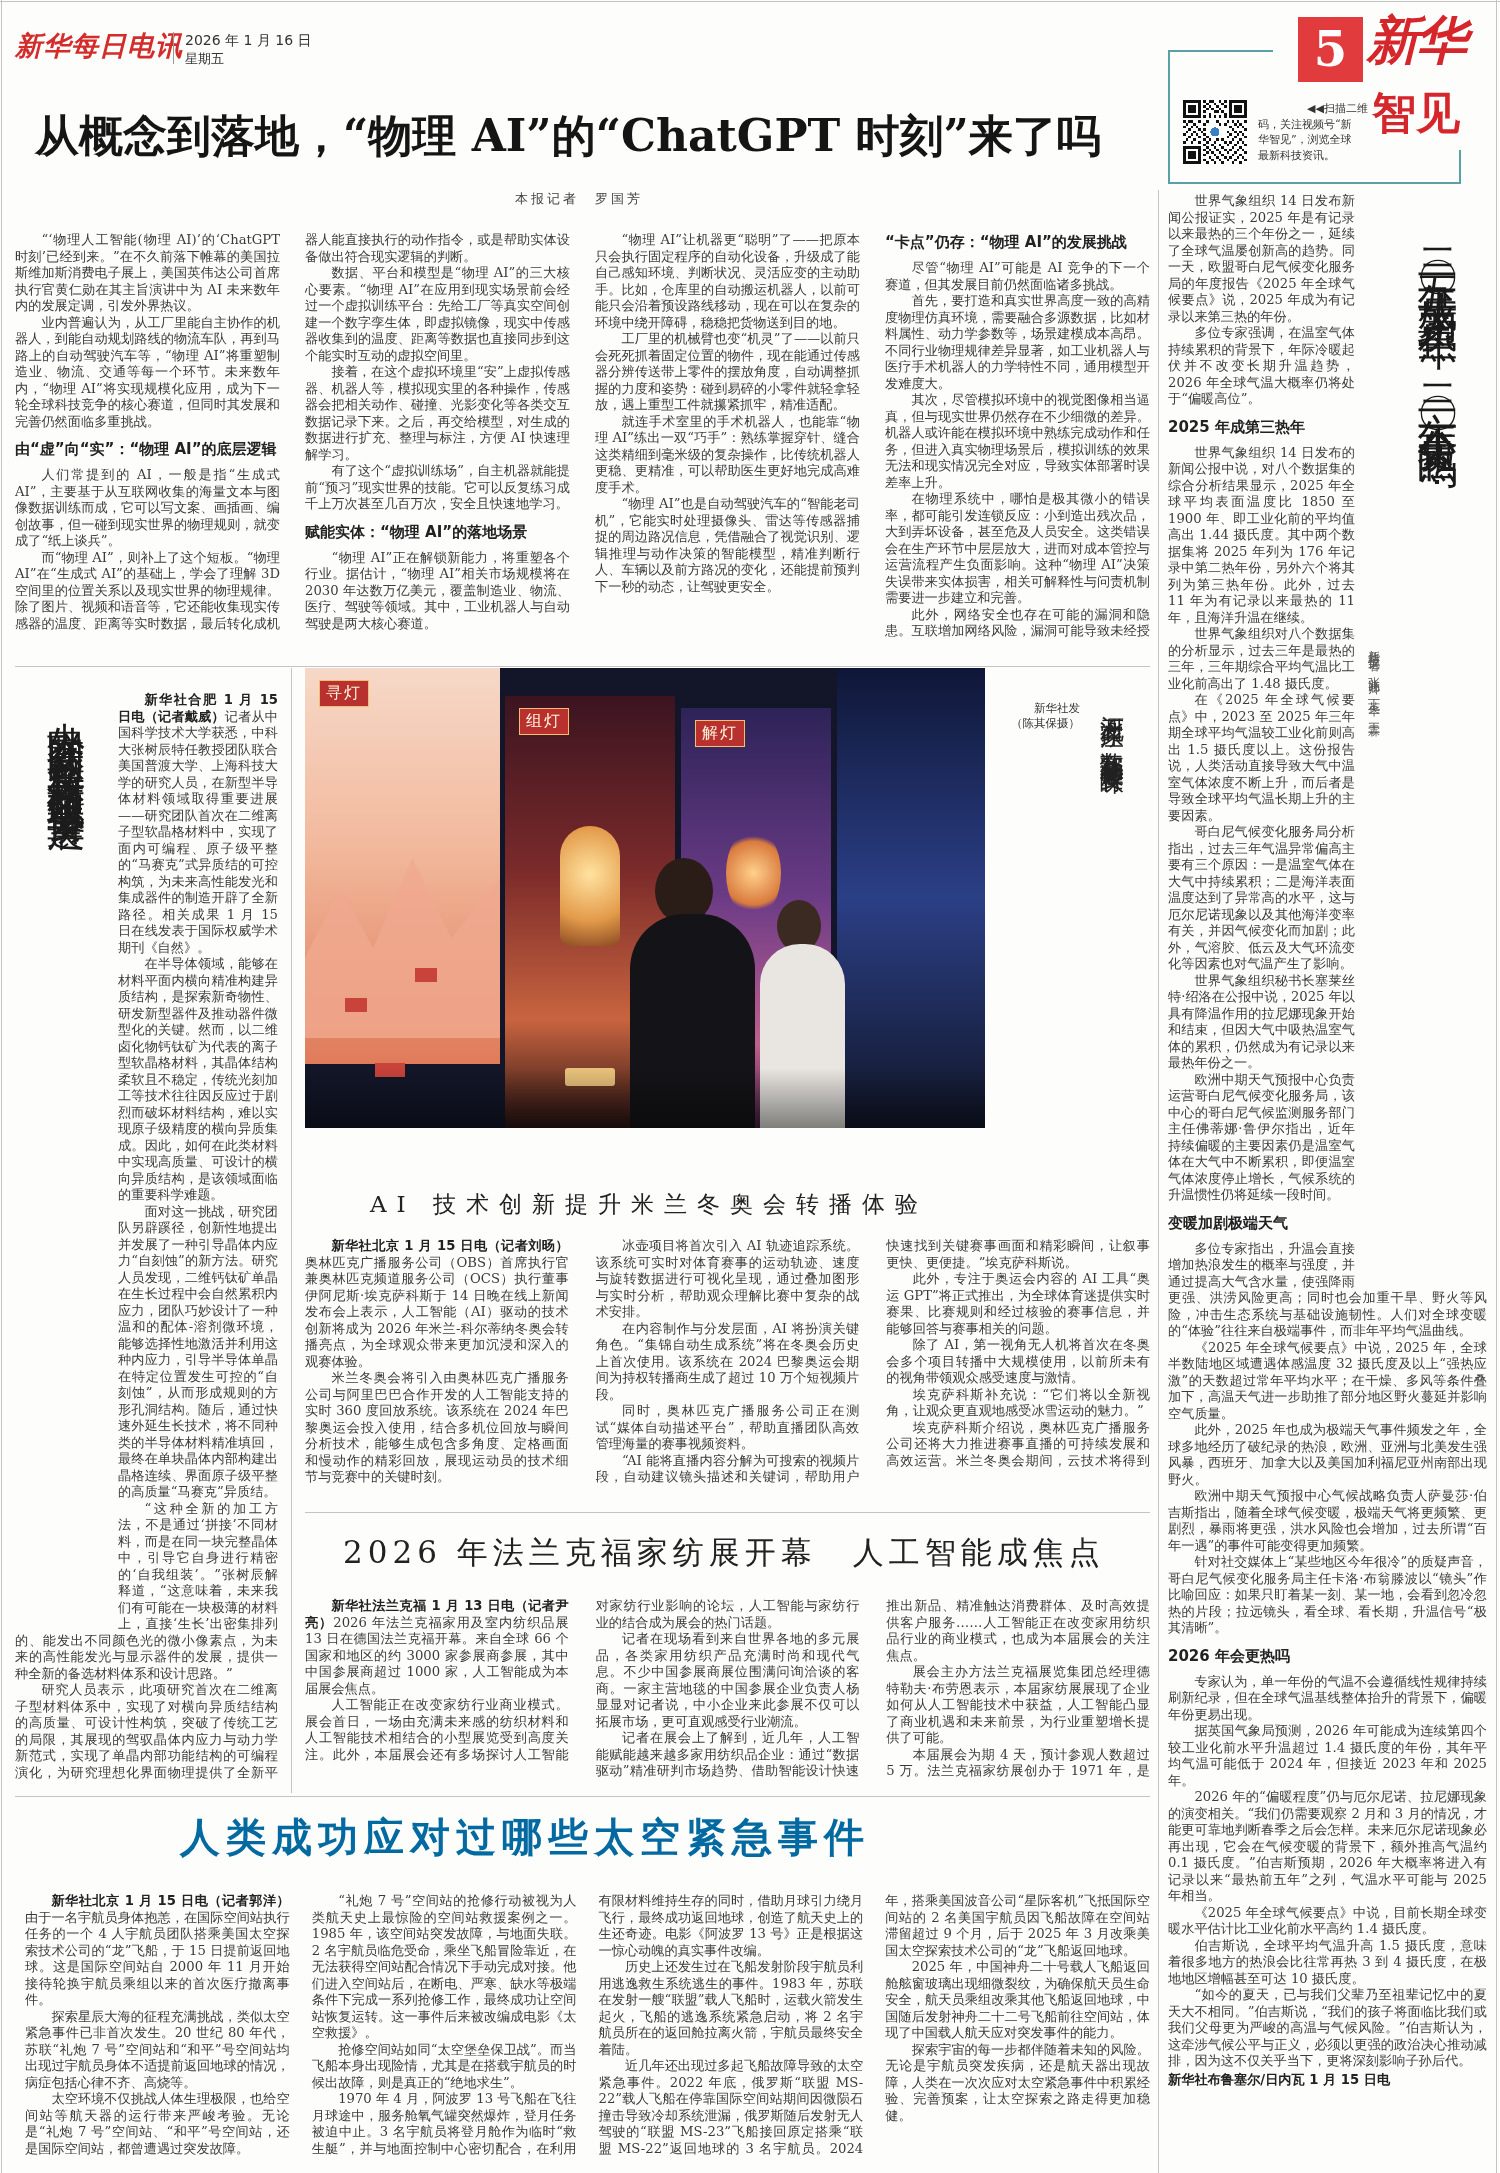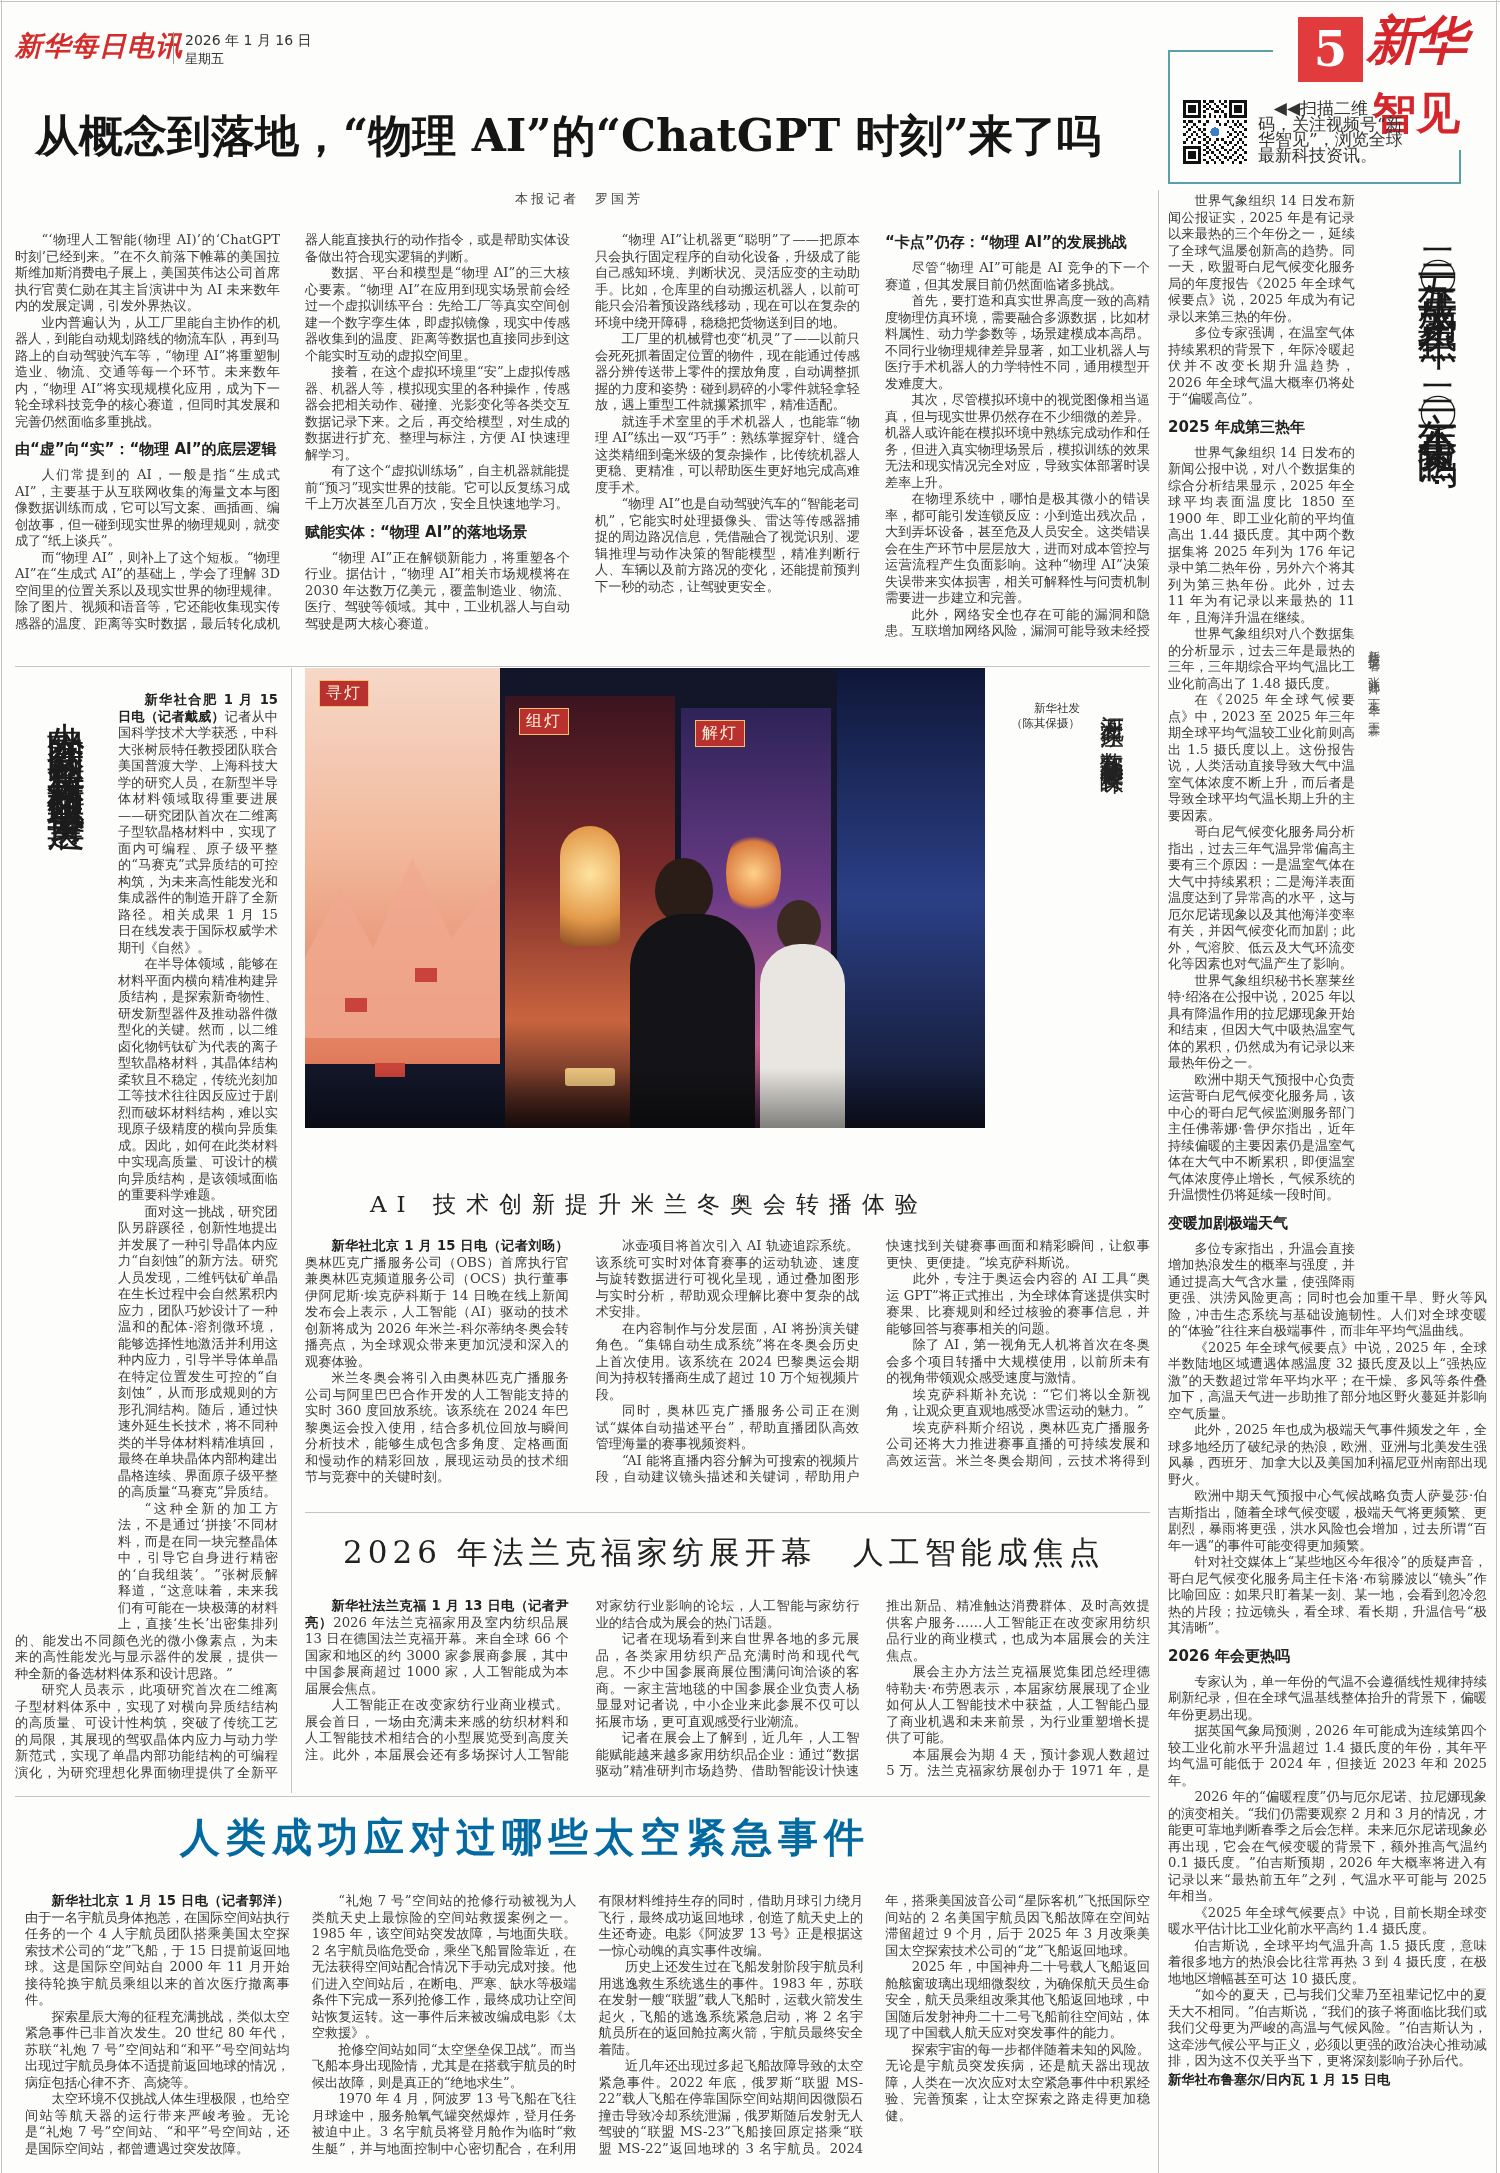--- a/index.html
+++ b/index.html
@@ -12,21 +12,21 @@
   .mast-div{left:173px;top:32px;width:1px;height:32px;background:#9a9a9a;}
   .mast-date{left:185px;top:32px;font-family:"DejaVu Sans",sans-serif;font-size:14px;color:#333;white-space:nowrap;}
   .mast-week{left:185px;top:50px;font-family:"DejaVu Sans",sans-serif;font-size:13px;color:#333;white-space:nowrap;}
 
   .badge{left:1298px;top:17px;width:65px;height:65px;background:#e23b3e;color:#fff;font-family:"DejaVu Serif",serif;font-weight:bold;font-size:48px;line-height:65px;text-align:center;}
   .brand-top{left:1367px;top:6px;font-family:Liberation Mono, monospace;font-size:52px;font-style:italic;font-weight:bold;color:#d4262b;letter-spacing:-4px;white-space:nowrap;}
   .brand-bot{left:1372px;top:84px;font-family:"DejaVu Sans",sans-serif;font-size:44px;font-weight:bold;color:#d4262b;white-space:nowrap;}
 
   .qr-line{position:absolute;background:#5aa0a7;}
   .qr{left:1183px;top:100px;width:64px;height:64px;}
-  .qr-text{left:1258px;top:101px;width:110px;font-family:"DejaVu Serif",serif;font-size:17px;line-height:15.5px;color:#333;}
+  .qr-text{left:1258px;top:101px;width:110px;font-family:"DejaVu Serif",serif;font-size:11px;line-height:15.5px;color:#333;}
   .qr-text div{white-space:nowrap;}
   .qr-text .first{text-align:right;}
 
   
   .top-h{left:35px;top:108px;font-family:"DejaVu Serif",serif;font-size:44px;font-weight:bold;color:#151515;white-space:nowrap;line-height:56px;}
   .top-by{left:515px;top:190px;font-family:"DejaVu Serif",serif;font-size:13px;letter-spacing:3px;color:#444;white-space:nowrap;}
 
   .body-text{font-family:"DejaVu Serif",serif;font-size:13.2px;line-height:16.5px;color:#3b3b3b;text-align:justify;}
   .body-text p{margin:0;text-indent:2em;}
   .subhead{font-family:"DejaVu Sans",sans-serif;font-weight:bold;font-size:15px;line-height:20px;text-align:left;margin:9px 0 8px;color:#222;break-after:avoid;}

